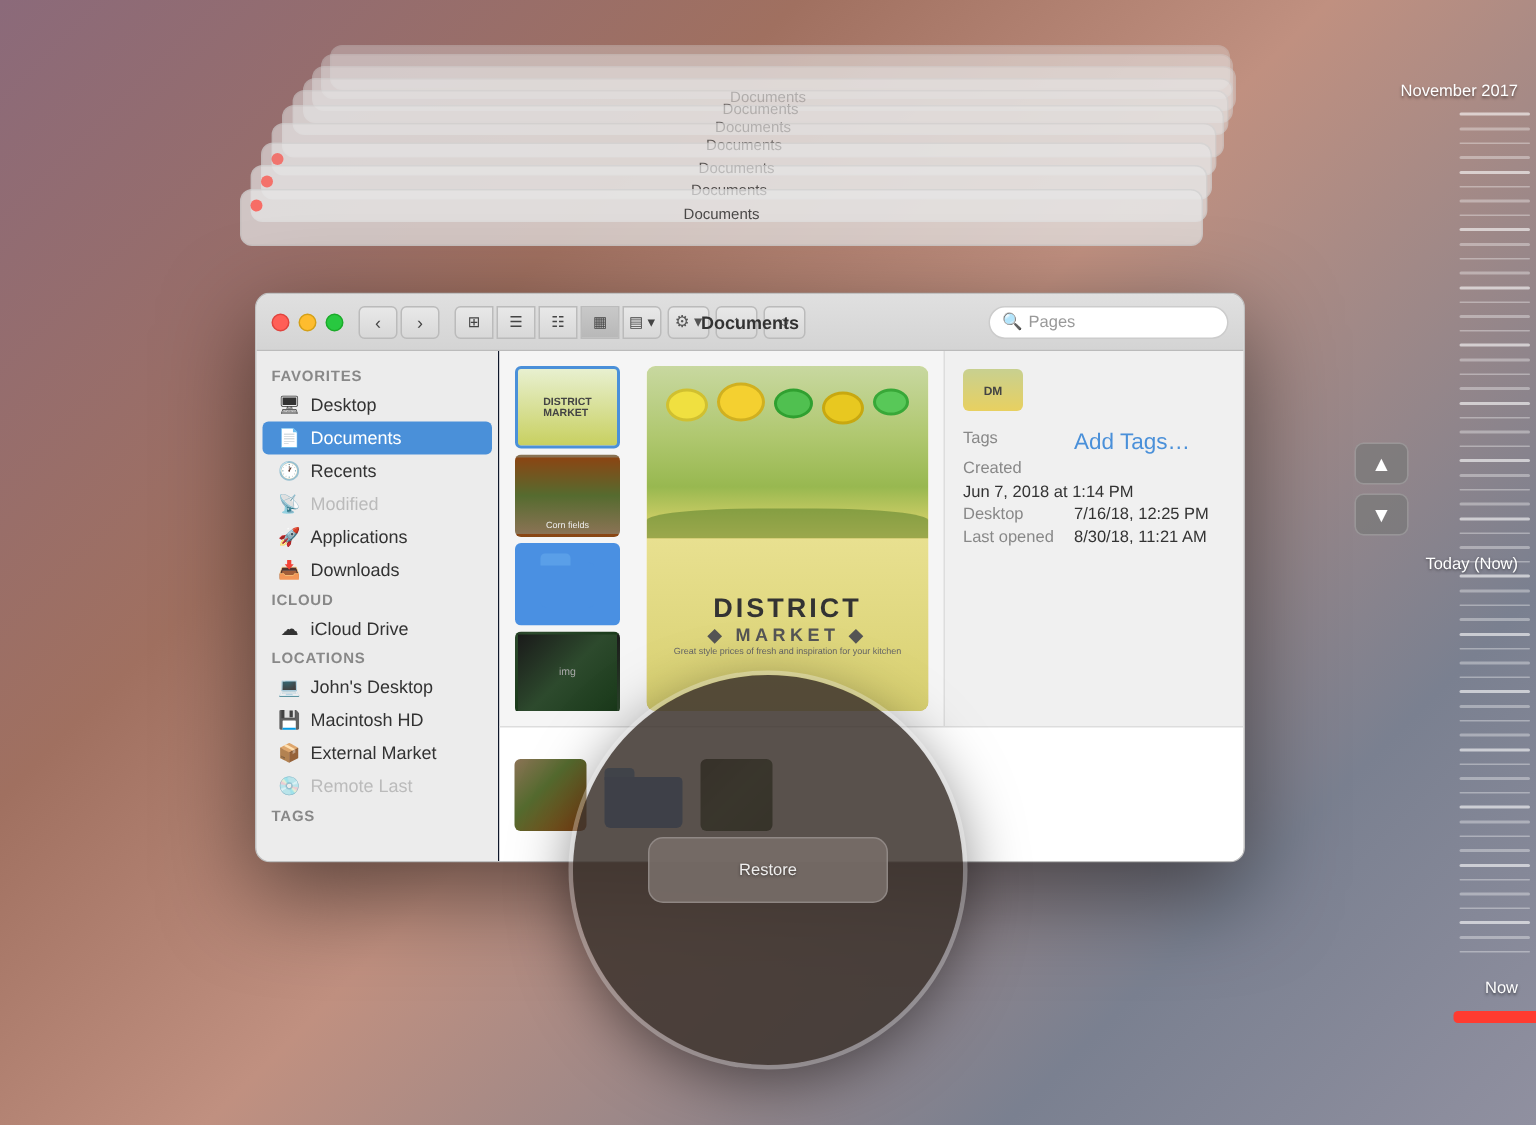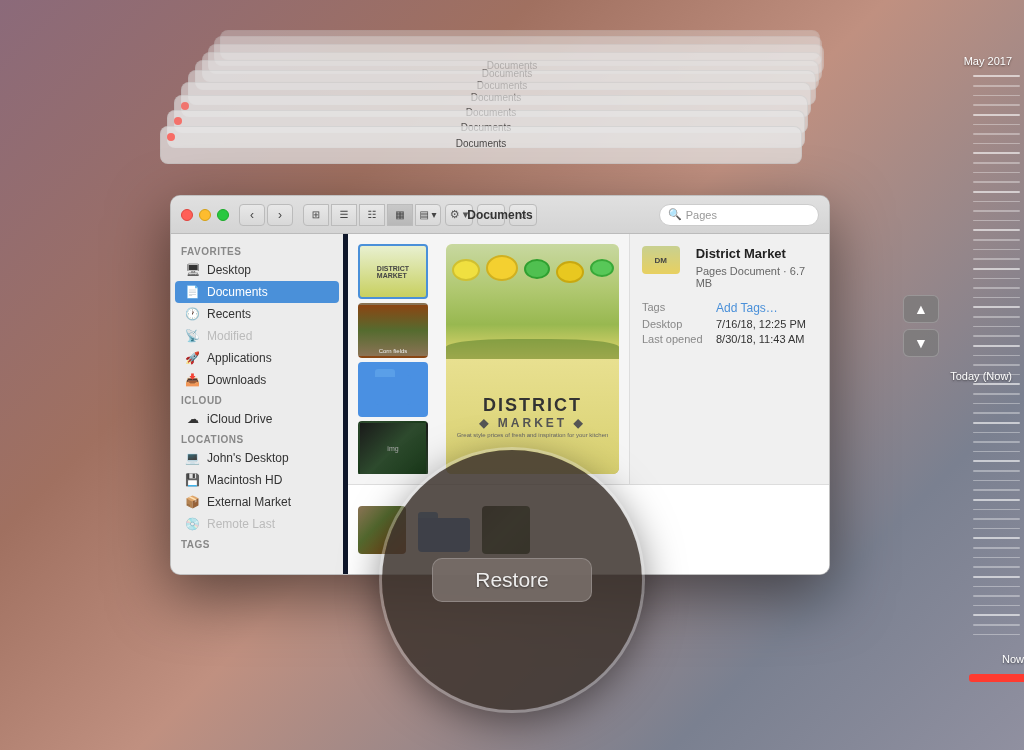--- a/index.html
+++ b/index.html
@@ -191,23 +191,23 @@
 
     
     .finder-body {
       display: flex;
       flex: 1;
       overflow: hidden;
     }
 
     
     .finder-sidebar {
-      width: 177px;
+      width: 162px;
       background: rgba(235,235,235,0.95);
-      border-right: 5px solid #0f172a;
+      border-right: 1px solid #0f172a;
       padding: 8px 0;
       overflow-y: auto;
       flex-shrink: 0;
     }
     .sidebar-section-title {
       font-size: 10px;
       font-weight: 700;
       color: #888;
       padding: 4px 10px 2px;
       text-transform: uppercase;
@@ -371,21 +371,21 @@
     }
     .info-label {
       color: #888;
       min-width: 70px;
     }
     .info-value {
       color: #333;
     }
     .info-tags-label {
       color: #4a90d9;
-      font-size: 12px;
+      font-size: 15px;
     }
 
     
     .finder-files-grid {
       height: 90px;
       background: white;
       border-top: 1px solid #ddd;
       display: flex;
       align-items: center;
       padding: 0 10px;
@@ -443,21 +443,21 @@
       overflow: hidden;
     }
     .restore-btn {
       width: 160px;
       height: 44px;
       background: rgba(120,110,105,0.9);
       border-radius: 10px;
       display: flex;
       align-items: center;
       justify-content: center;
-      font-size: 21px;
+      font-size: 11px;
       font-weight: 500;
       color: rgba(255,255,255,0.9);
       cursor: pointer;
       border: 1px solid rgba(255,255,255,0.2);
       text-shadow: 0 1px 2px rgba(0,0,0,0.5);
     }
 
     
     .tm-label-september {
       position: absolute;
@@ -470,21 +470,21 @@
     .tm-label-today {
       position: absolute;
       right: 12px;
       top: 370px;
       color: white;
       font-size: 11px;
       text-shadow: 0 1px 2px rgba(0,0,0,0.5);
     }
     .tm-label-now {
       position: absolute;
-      right: 0;
+      right: 12px;
       bottom: 85px;
       color: white;
       font-size: 11px;
       text-shadow: 0 1px 2px rgba(0,0,0,0.5);
     }
     .tm-now-bar {
       position: absolute;
       right: 0;
       bottom: 68px;
       height: 8px;
@@ -544,21 +544,21 @@
     <div class="stacked-window" style="left:7px;top:80px;width:638px;height:38px;opacity:0.8;">
       <div class="stacked-dot"></div>
       <span style="font-size:10px;color:#333;position:absolute;right:50%;transform:translateX(50%);top:11px">Documents</span>
     </div>
     <div class="stacked-window" style="left:0px;top:96px;width:642px;height:38px;opacity:0.85;">
       <div class="stacked-dot"></div>
       <span style="font-size:10px;color:#333;position:absolute;right:50%;transform:translateX(50%);top:11px">Documents</span>
     </div>
   </div>
 
-  <div class="tm-label-september">May 2017</div>
+  <div class="tm-label-september">November 2017</div>
   <div class="tm-label-today">Today (Now)</div>
   <div class="tm-label-now">Now</div>
   <div class="tm-now-bar"></div>
 
   <div class="tm-ticks">
     <div class="tm-tick thick"></div>
     <div class="tm-tick"></div>
     <div class="tm-tick"></div>
     <div class="tm-tick"></div>
     <div class="tm-tick thick"></div>
@@ -755,37 +755,37 @@
                   <div class="poster-subtitle">Great style prices of fresh and inspiration for your kitchen</div>
                 </div>
               </div>
             </div>
           </div>
         </div>
 
         <div class="finder-info">
           <div style="display:flex;align-items:flex-start;gap:8px;margin-bottom:8px;">
             <div class="info-thumb" style="background:linear-gradient(180deg,#c8d090,#e8d060);display:flex;align-items:center;justify-content:center;font-size:8px;font-weight:700;color:#444;">DM</div>
-            <div>
-              <div class="info-name">District Market</div>
-              <div class="info-kind">Pages Document · 6.7 MB</div>
-            </div>
           </div>
           <div class="info-section">
             <div class="info-row">
               <span class="info-label">Tags</span>
               <span class="info-tags-label">Add Tags…</span>
             </div>
             <div class="info-row">
+              <span class="info-label">Created</span>
+              <span class="info-value">Jun 7, 2018 at 1:14 PM</span>
+            </div>
+            <div class="info-row">
               <span class="info-label">Desktop</span>
               <span class="info-value">7/16/18, 12:25 PM</span>
             </div>
             <div class="info-row">
               <span class="info-label">Last opened</span>
-              <span class="info-value">8/30/18, 11:43 AM</span>
+              <span class="info-value">8/30/18, 11:21 AM</span>
             </div>
           </div>
         </div>
       </div>
 
       <div class="finder-files-grid">
 
         <div class="file-item">
           <div class="file-icon" style="background:linear-gradient(135deg,#8B7355 0%,#556B2F 40%,#8B4513 100%);border-radius:4px;width:48px;height:48px;"></div>
         </div>

